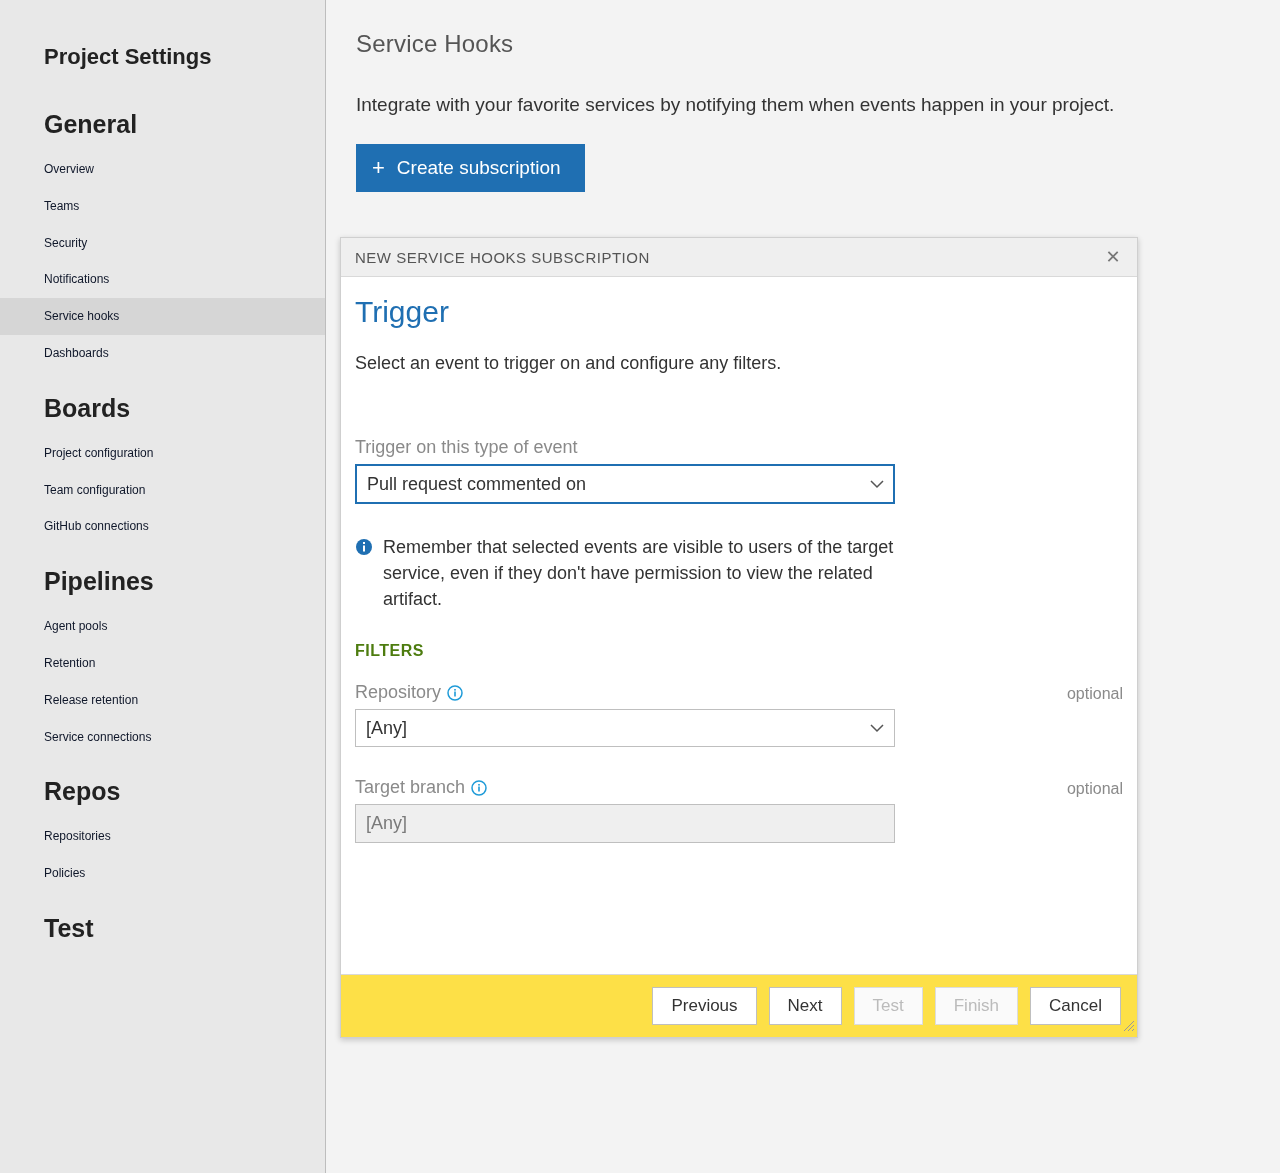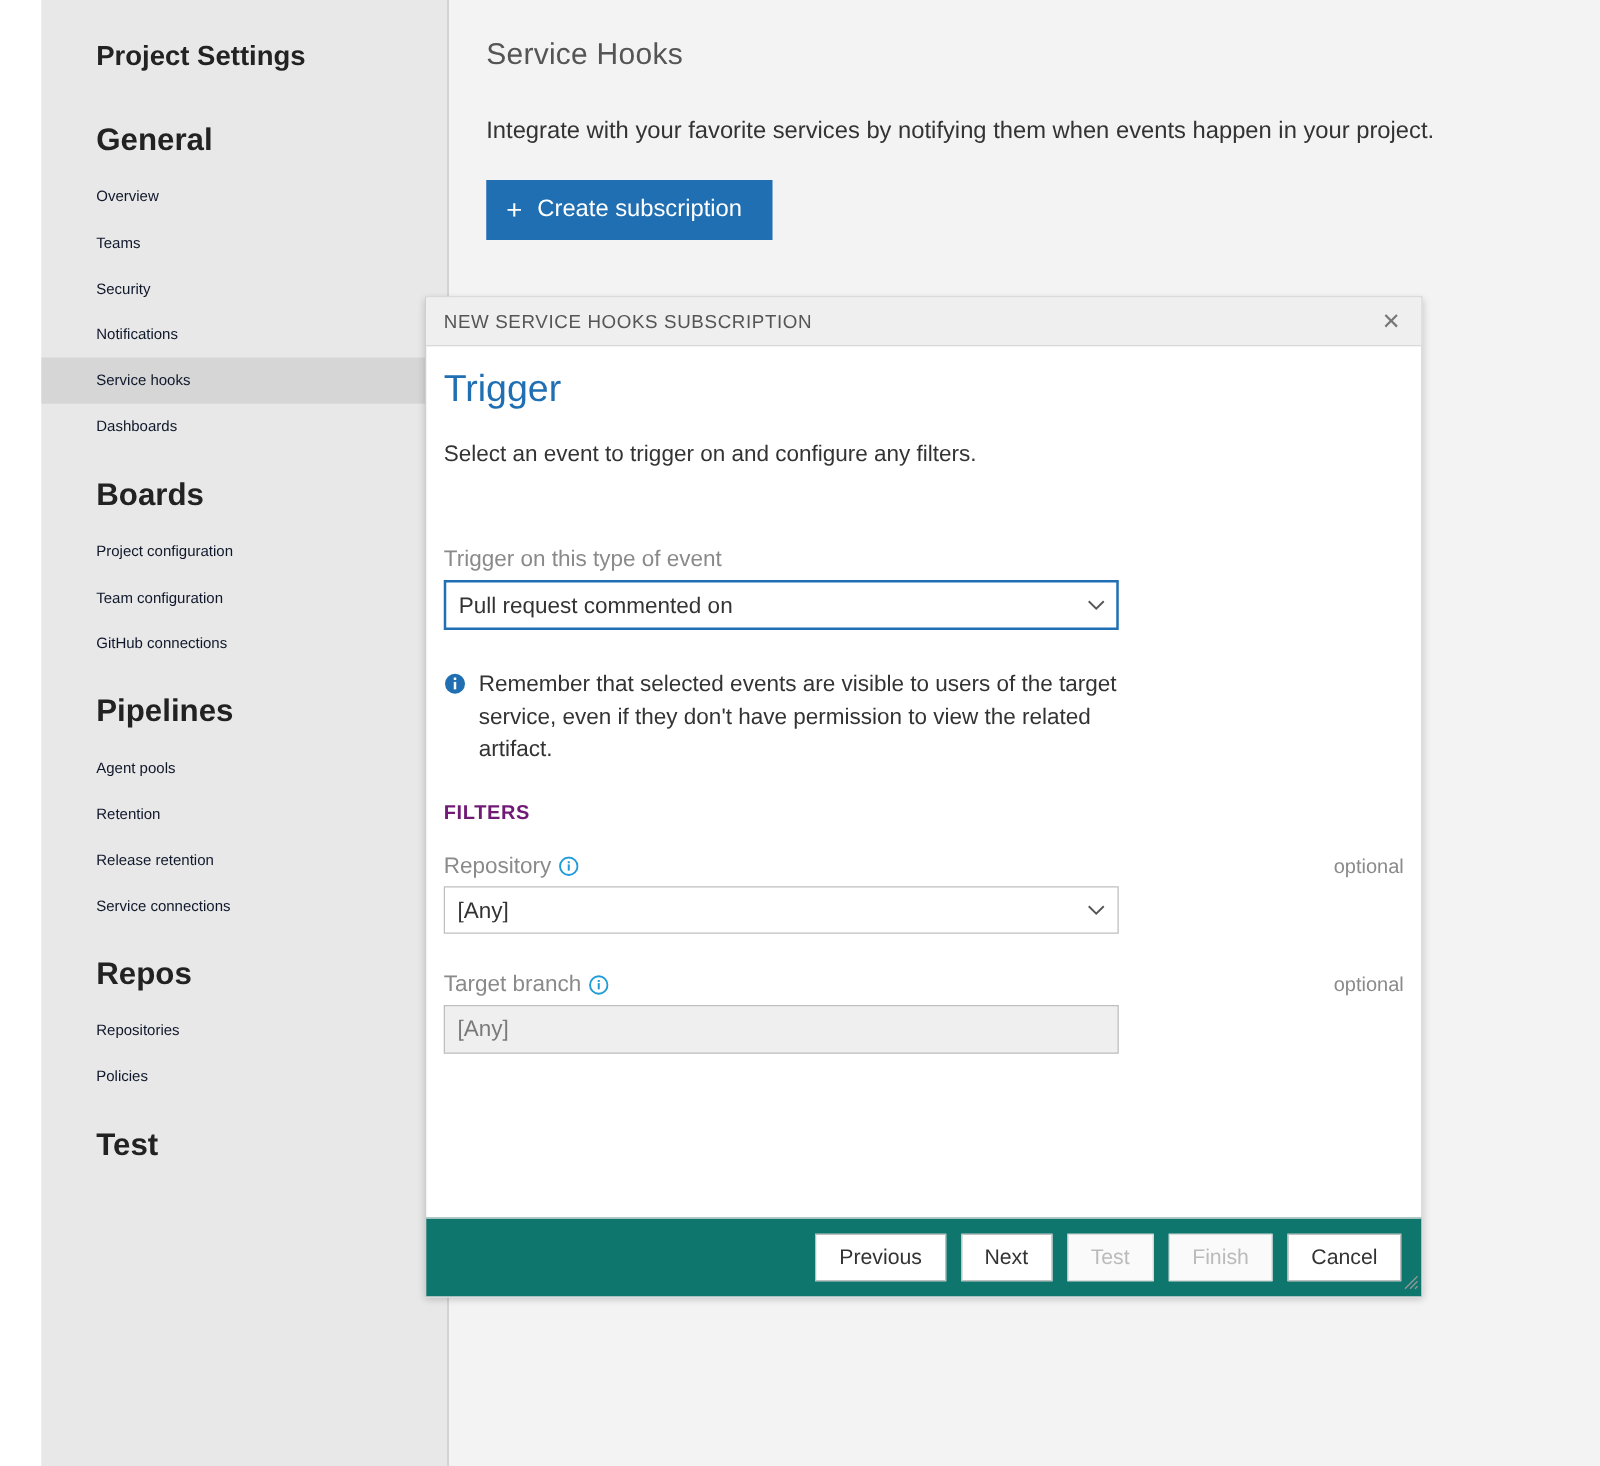--- a/index.html
+++ b/index.html
@@ -11,23 +11,22 @@
     height: 1173px;
     overflow: hidden;
     position: relative;
     background: #fff;
   }
   .container { display: flex; height: 100%; }
   .sidebar {
     width: 326px;
     background: #e8e8e8;
     border-right: 1px solid #bdbdbd;
-    padding-top: 18px;
+    padding-top: 30px;
     overflow-y: auto;
-    margin-left: 33px;
   }
   .sidebar-title {
     font-size: 22px;
     font-weight: 600;
     padding: 14px 44px 18px;
     color: #222;
   }
   .sidebar-section-header {
     font-size: 25px;
     font-weight: 600;
@@ -185,32 +184,32 @@
   }
   .info-text {
     font-size: 18px;
     color: #333;
     line-height: 1.45;
   }
   .filters-heading {
     font-size: 16px;
     font-weight: 700;
     letter-spacing: 0.5px;
-    color: #701a75;
+    color: #4d7c0f;
     margin-bottom: 22px;
   }
   .form-row { margin-bottom: 30px; }
   .info-circle-sm {
     display: inline-flex;
     width: 16px; height: 16px;
     vertical-align: middle;
   }
   .dialog-footer {
     border-top: 1px solid #d9d9d9;
-    background: #0f766e;
+    background: #fde047;
     padding: 12px 16px;
     display: flex;
     justify-content: flex-end;
     gap: 12px;
   }
   .dlg-btn {
     padding: 8px 18px;
     font-size: 17px;
     border: 1px solid #bfbfbf;
     background: #fff;

